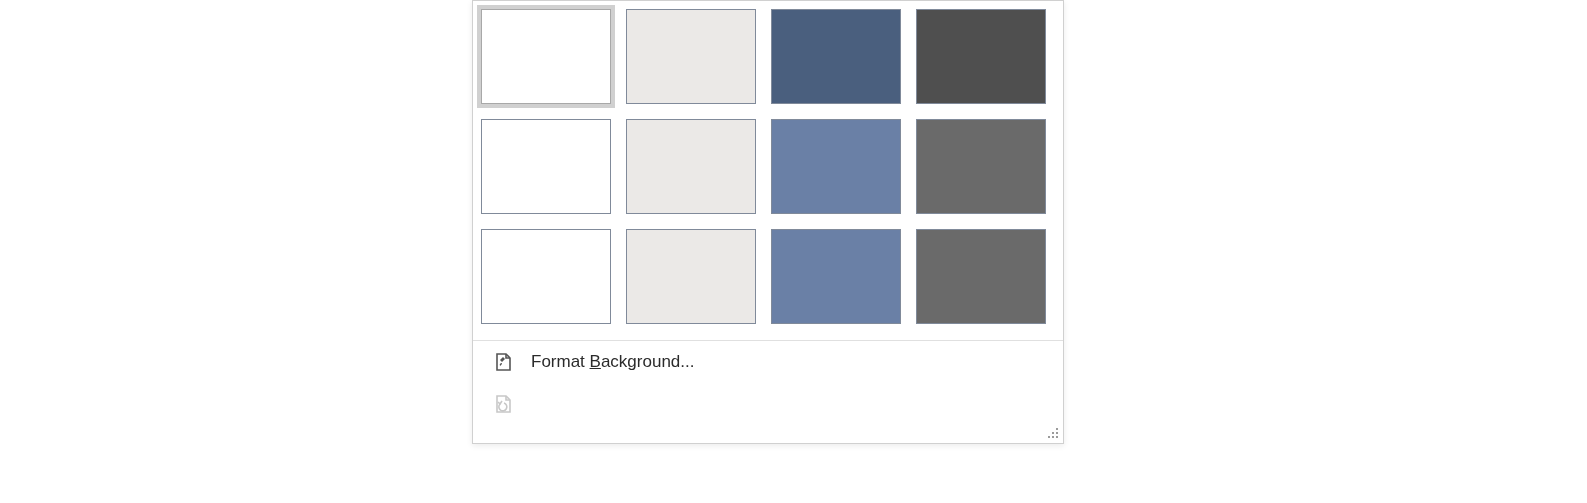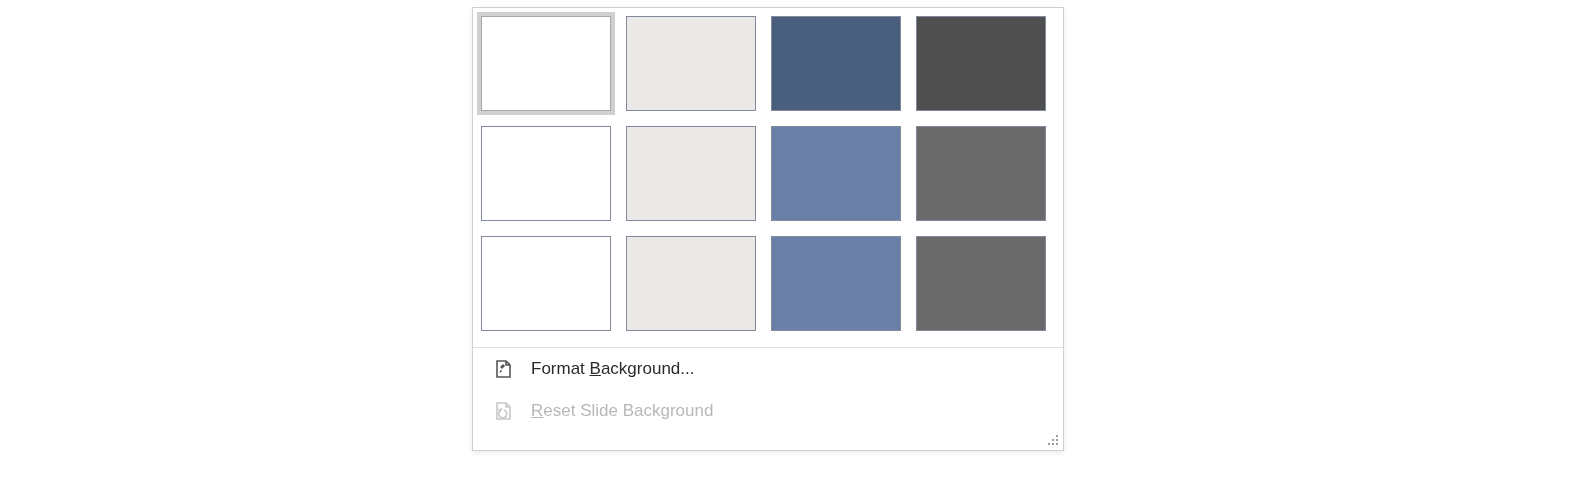--- a/index.html
+++ b/index.html
@@ -16,21 +16,20 @@
       position: relative;
     }
     .panel {
       position: absolute;
       left: 472px;
       top: 0;
       width: 592px;
       border: 1px solid #d0d0d0;
       background: #ffffff;
       box-shadow: 0 2px 6px rgba(0,0,0,0.08);
-      margin-top: 7px;
     }
     .swatch-grid {
       padding: 8px 8px 4px 8px;
       display: flex;
       flex-direction: column;
       gap: 15px;
     }
     .swatch-row {
       display: flex;
       gap: 15px;
@@ -127,23 +126,20 @@
 
   <div class="menu-item disabled">
     <span class="icon">
       <svg width="22" height="22" viewBox="0 0 22 22">
         <path d="M4 3 L13 3 L17 7 L17 19 L4 19 Z" fill="none" stroke="#c8c8c8" stroke-width="1.6"></path>
         <path d="M13 3 L13 7 L17 7" fill="none" stroke="#c8c8c8" stroke-width="1.6"></path>
         <path d="M11 10 A4 4 0 1 1 7 11" fill="none" stroke="#c8c8c8" stroke-width="1.6"></path>
         <path d="M5 9 L7 11 L9 8" fill="none" stroke="#c8c8c8" stroke-width="1.6"></path>
       </svg>
     </span>
-    <span class="menu-label">
-      <span></span><span class="ul">R</span><span>eset Slide Background</span>
-    </span>
   </div>
 
   <div class="resize-grip">
     <svg width="12" height="12" viewBox="0 0 12 12">
       <circle cx="10" cy="2" r="1" fill="#7a7a7a"></circle>
       <circle cx="6" cy="6" r="1" fill="#7a7a7a"></circle>
       <circle cx="10" cy="6" r="1" fill="#7a7a7a"></circle>
       <circle cx="2" cy="10" r="1" fill="#7a7a7a"></circle>
       <circle cx="6" cy="10" r="1" fill="#7a7a7a"></circle>
       <circle cx="10" cy="10" r="1" fill="#7a7a7a"></circle>

